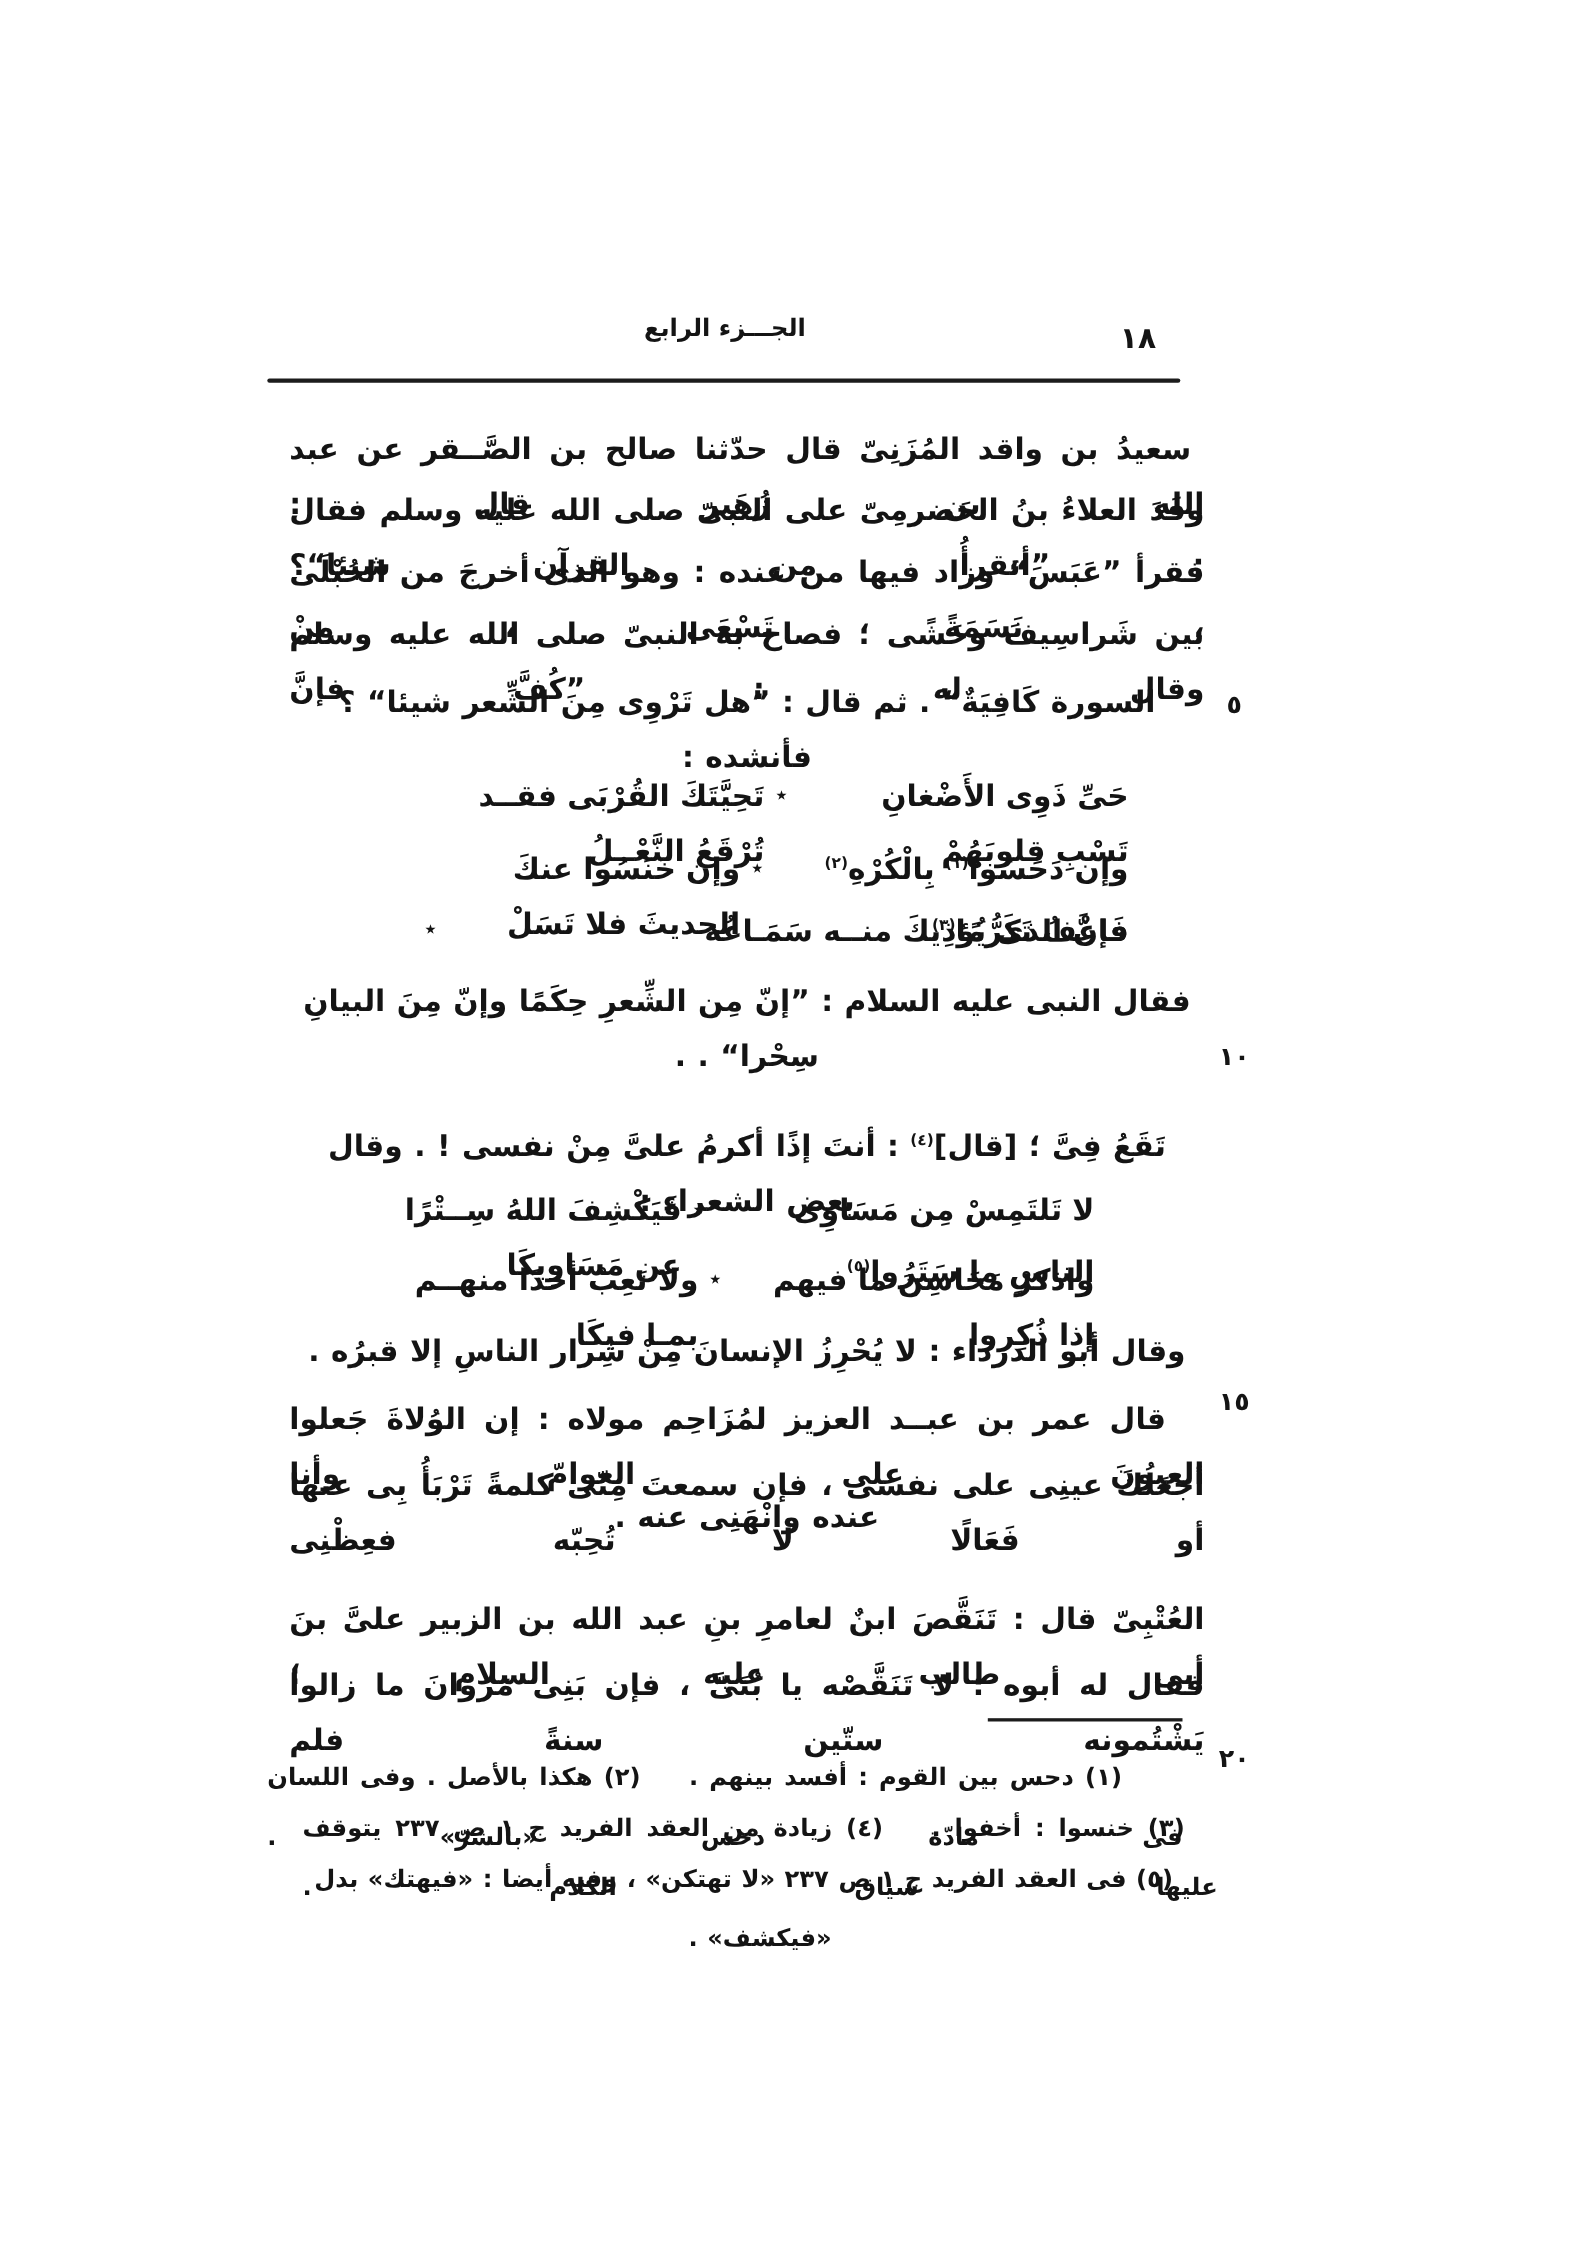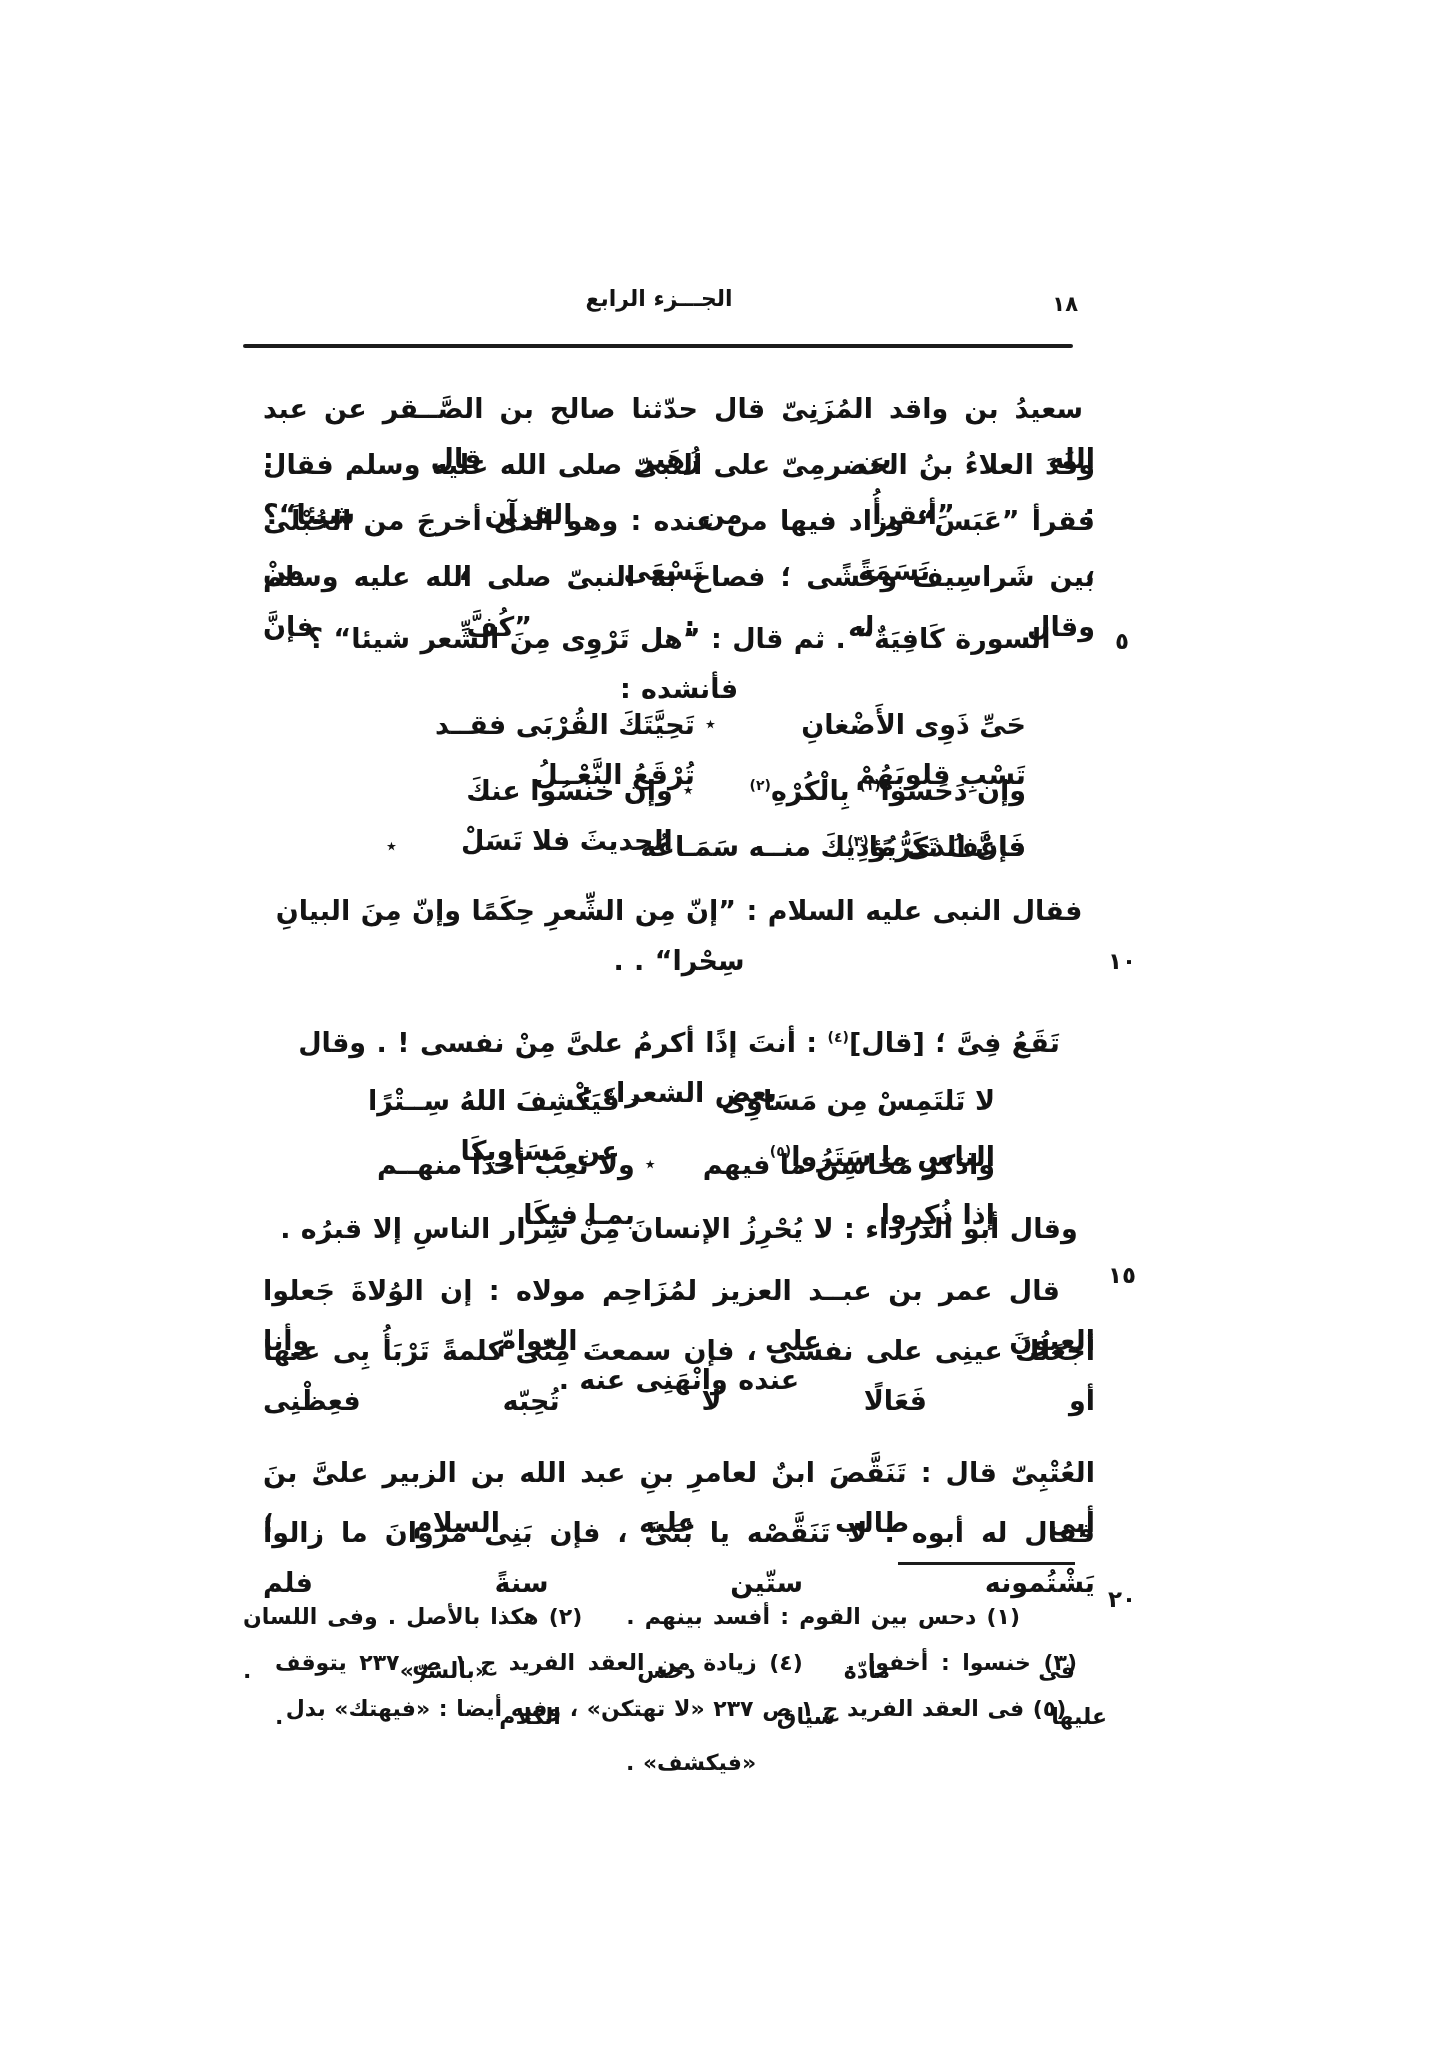--- a/index.html
+++ b/index.html
@@ -11,22 +11,22 @@
   }
   .page{position:absolute;inset:0;direction:rtl;}
   .abs{position:absolute;}
 
   
   .page-title{
     left:243px;top:286px;width:832px;text-align:center;
     font-size:22px;font-weight:bold;letter-spacing:0;
   }
   .page-number{
-    left:1018px;top:292px;width:60px;text-align:right;
-    font-size:21px;font-weight:bold;
+    left:1018px;top:292px;width:60px;text-align:left;
+    font-size:27px;font-weight:bold;
   }
   .header-rule{
     left:243px;top:344px;width:830px;height:4px;
     background:#1c1c1c;border-radius:2px;
   }
 
   
   .ln{
     position:absolute;left:243px;width:832px;
     font-size:27px;font-weight:bold;line-height:50px;

